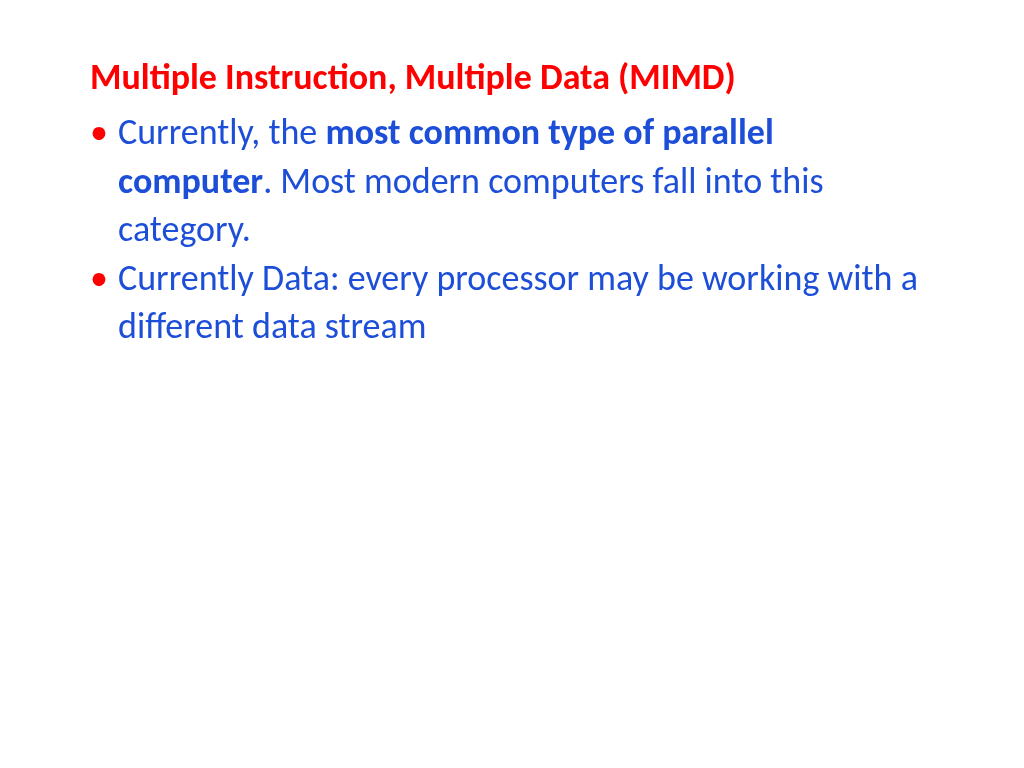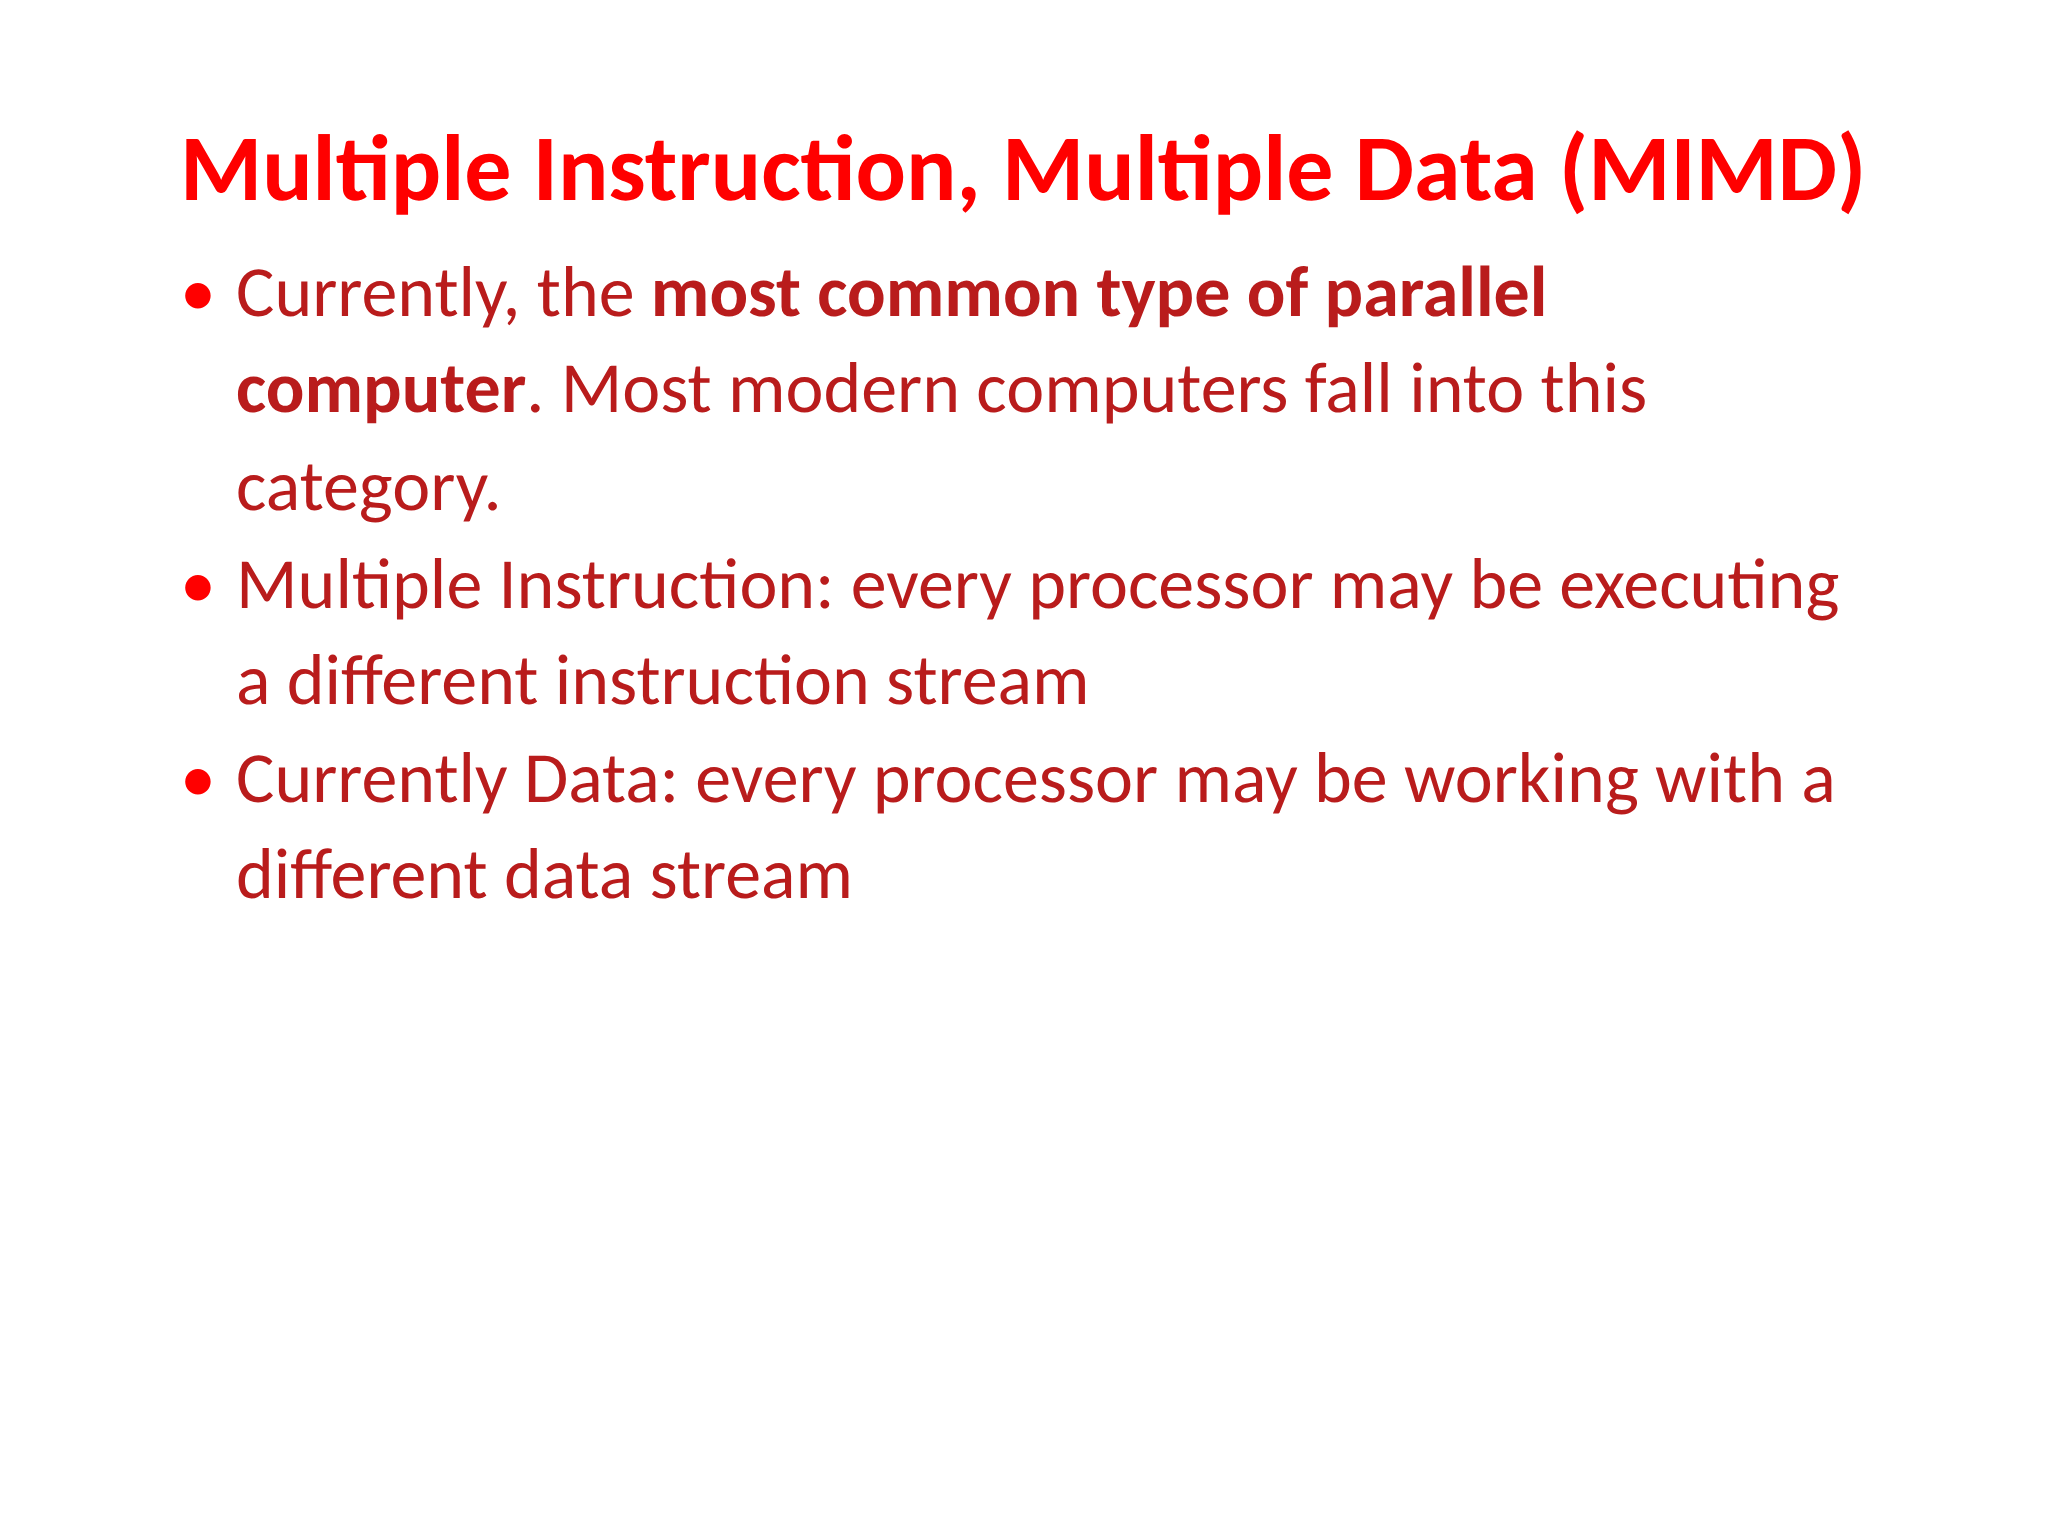--- a/index.html
+++ b/index.html
@@ -9,28 +9,28 @@
     }
     body {
       width: 1024px;
       height: 768px;
       background: #ffffff;
       font-family: Calibri, Arial, sans-serif;
       padding: 55px 90px 0 90px;
     }
     .title {
       color: #ff0000;
-      font-size: 47px;
+      font-size: 36px;
       font-weight: bold;
       line-height: 1.25;
       margin-bottom: 8px;
     }
     .bullet-list {
       list-style: none;
-      color: #b91c1c;
+      color: #1d4ed8;
       font-size: 36px;
       line-height: 1.35;
     }
     .bullet-item {
       position: relative;
       padding-left: 28px;
     }
     .bullet-item::before {
       content: "•";
       position: absolute;
@@ -46,18 +46,15 @@
 </head>
 <body>
 
 <h1 class="title">Multiple Instruction, Multiple Data (MIMD)</h1>
 
 <ul class="bullet-list">
   <li class="bullet-item">
     <span>Currently, the </span><span class="bold">most common type of parallel computer</span><span>. Most modern computers fall into this category.</span>
   </li>
   <li class="bullet-item">
-    <span>Multiple Instruction: every processor may be executing a different instruction stream</span>
-  </li>
-  <li class="bullet-item">
     <span>Currently Data: every processor may be working with a different data stream</span>
   </li>
 </ul>
 
 </body></html>

